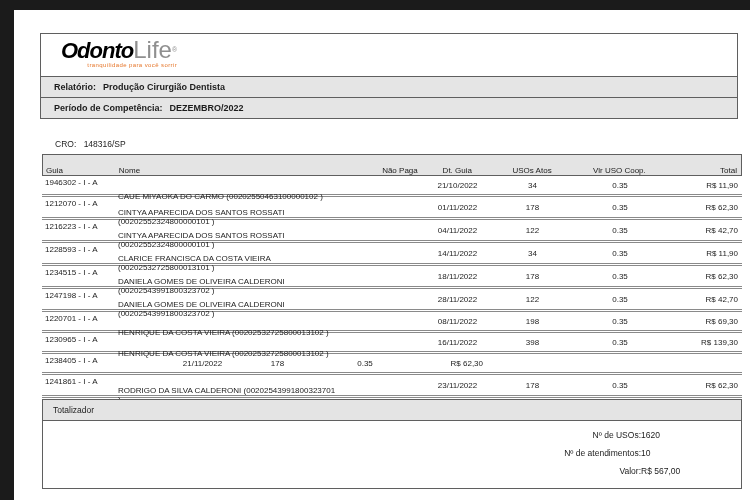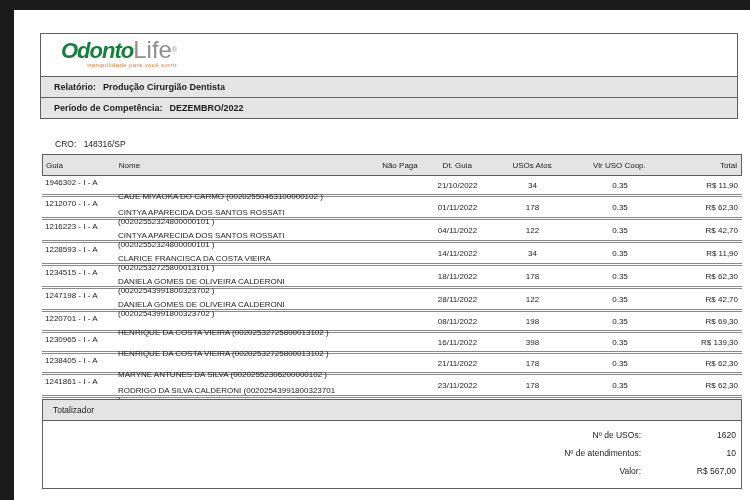--- a/index.html
+++ b/index.html
@@ -8,37 +8,37 @@
     font-family:"Liberation Sans", sans-serif; color:#1c1c1c; overflow:hidden;
   }
   .bar-top  { position:absolute; left:0; top:0; width:750px; height:10px; background:#1b1b1b; }
   .bar-left { position:absolute; left:0; top:0; width:14px; height:500px; background:#1b1b1b; }
 
   
   .header-box { position:absolute; left:40px; top:33px; width:698px; border:1px solid #5f5f5f; box-sizing:border-box; background:#fff; }
   .logo-row { height:42px; background:#ffffff; position:relative; }
   .logo { position:absolute; left:20px; top:3px; }
   .logo-line { white-space:nowrap; line-height:26px; }
-  .logo-odonto { font-size:22px; font-weight:bold; font-style:italic; color:#15803d; letter-spacing:-1px;margin-top:29px; }
+  .logo-odonto { font-size:22px; font-weight:bold; font-style:italic; color:#000000; letter-spacing:-1px;margin-top:29px; }
   .logo-life { font-size:24px; font-weight:400; color:#8f8f8f; }
   .logo-reg { font-size:7px; color:#8f8f8f; vertical-align:super; }
   .logo-tagline { font-size:6px; color:#e6762a; text-align:right; margin-top:-4px; letter-spacing:0.4px; }
   .meta-row { height:20px; background:#e5e5e5; border-top:1px solid #5f5f5f; display:flex; align-items:center; padding-left:13px; font-size:9px;font-weight:bold; }
   .meta-label { margin-right:7px; }
 
   
   .cro-line { position:absolute; top:139px; left:55px; font-size:8.5px; width:600px; }
   .dentist { position:absolute; left:178px; top:16px; }
   .inline-label { margin-right:5px; }
 
   
   .table { position:absolute; left:42px; top:154px; width:700px; font-size:8px; }
   .thead {
     display:flex; background:#e4e4e4; border:1px solid #5f5f5f; height:22px;
-    align-items:center; box-sizing:border-box;
+    align-items:flex-end; box-sizing:border-box;
   }
   .cell { box-sizing:border-box; padding:0 3px; }
   .c-guia { width:73px; }
   .c-nome { width:255px; }
   .c-naopaga { width:60px; text-align:center; }
   .c-dtguia { width:55px; text-align:center; }
   .c-usos { width:95px; text-align:center; }
   .c-vlr { width:80px; text-align:center; }
   .c-total { width:82px; text-align:right; padding-right:4px; }
 
@@ -50,21 +50,21 @@
   .trow .c-naopaga, .trow .c-dtguia, .trow .c-usos, .trow .c-vlr { justify-content:center; }
   .trow .c-total { justify-content:flex-end; }
   .nome-l2:empty { display:none; }
 
   
   .total-box { position:absolute; left:42px; top:399px; width:700px; border:1px solid #5f5f5f; box-sizing:border-box; background:#fff; }
   .total-title { height:20px; background:#e4e4e4; border-bottom:1px solid #5f5f5f; display:flex; align-items:center; padding-left:10px; font-size:8.5px; }
   .total-body { padding:5px 2px 8px 2px; }
   .total-row { display:flex; justify-content:flex-end; align-items:center; height:18px; font-size:8.5px; }
   .total-label { text-align:right; }
-  .total-value { width:95px; text-align:right; padding-right:3px; }
+  .total-value { width:95px; text-align:left; padding-right:3px; }
 </style>
 </head>
 <body>
 
 <div class="screen">
   <div class="bar-top"></div>
   <div class="bar-left"></div>
 
   <div class="header-box">
     <div class="logo-row">
@@ -203,24 +203,20 @@
       </div>
       <div class="cell c-naopaga"></div>
       <div class="cell c-dtguia">16/11/2022</div>
       <div class="cell c-usos">398</div>
       <div class="cell c-vlr">0.35</div>
       <div class="cell c-total">R$ 139,30</div>
     </div>
 
     <div class="trow">
       <div class="cell c-guia">1238405 - I  - A</div>
-      <div class="cell c-nome">
-        <span class="nome-l1">MARYNE ANTUNES DA SILVA (00202552306200000102 )</span>
-
-      </div>
       <div class="cell c-naopaga"></div>
       <div class="cell c-dtguia">21/11/2022</div>
       <div class="cell c-usos">178</div>
       <div class="cell c-vlr">0.35</div>
       <div class="cell c-total">R$ 62,30</div>
     </div>
 
     <div class="trow two">
       <div class="cell c-guia">1241861 - I  - A</div>
       <div class="cell c-nome">

